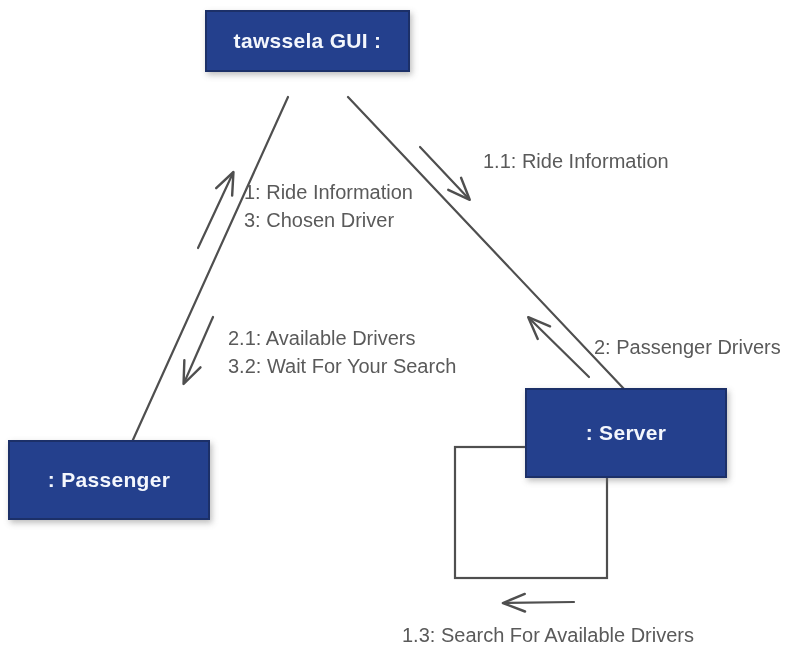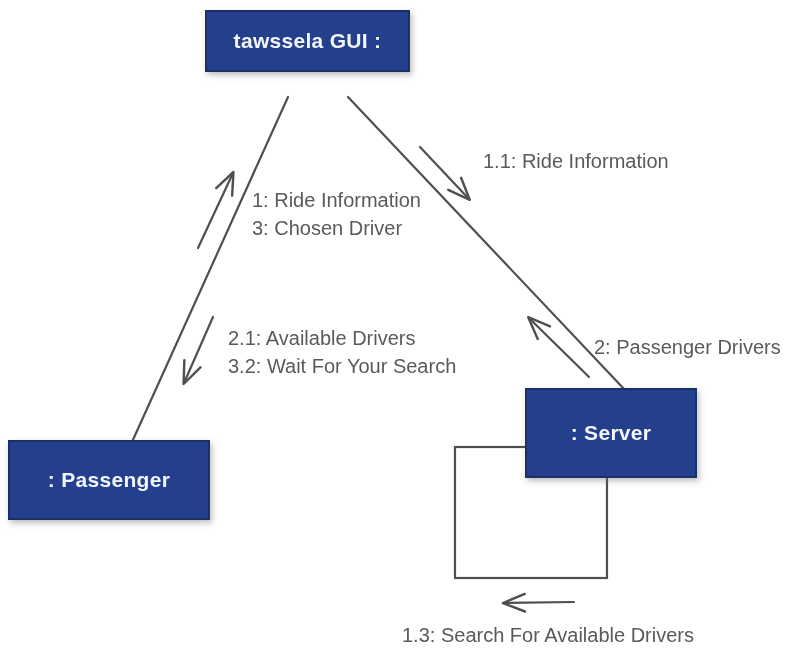--- a/index.html
+++ b/index.html
@@ -39,30 +39,30 @@
     display: flex;
     align-items: center;
     justify-content: center;
     color: var(--node-text);
     font-weight: bold;
     font-size: 21px;
     letter-spacing: 0.3px;
   }
   .node-gui       { left: 205px; top: 10px;  width: 205px; height: 62px; }
   .node-passenger { left: 8px;   top: 440px; width: 202px; height: 80px; }
-  .node-server    { left: 525px; top: 388px; width: 172px; height: 90px; }
+  .node-server    { left: 525px; top: 388px; width: 202px; height: 90px; }
   .msg-label {
     position: absolute;
     color: var(--label-text);
     font-size: 20px;
     line-height: 28px;
     white-space: nowrap;
   }
   .msg-label span { display: block; }
-  .lbl-passenger-to-gui { left: 252px; top: 178px; margin-top: 8px; }
+  .lbl-passenger-to-gui { left: 244px; top: 178px; }
   .lbl-gui-to-server    { left: 483px; top: 147px; }
   .lbl-gui-to-passenger { left: 228px; top: 324px; }
   .lbl-server-to-gui    { left: 594px; top: 333px; }
   .lbl-server-self      { left: 402px; top: 621px; }
 </style>
 </head>
 <body>
 
 <div class="stage">
 

